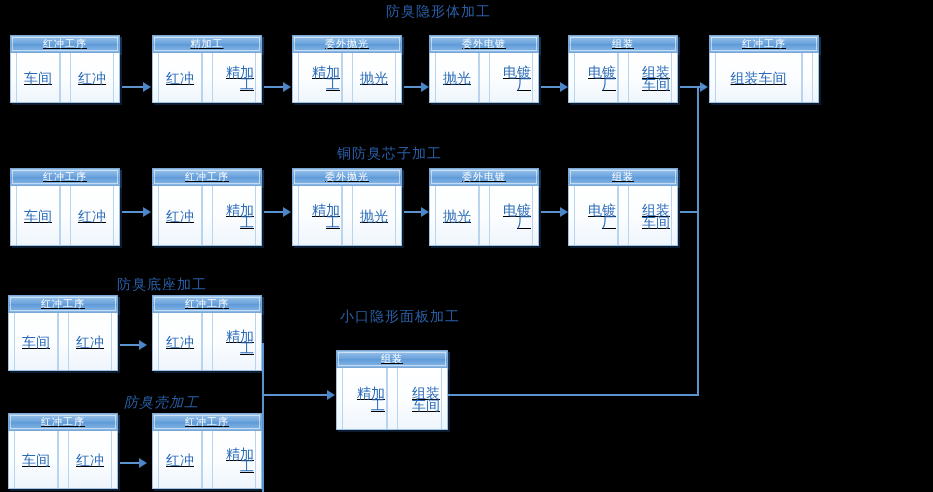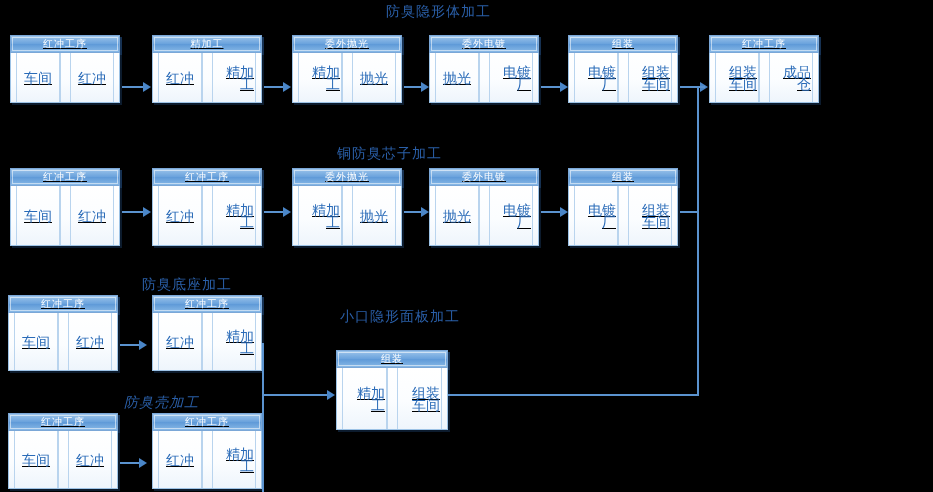--- a/index.html
+++ b/index.html
@@ -40,21 +40,21 @@
          border-top:5px solid transparent;border-bottom:5px solid transparent;
          border-left:8px solid #4a86c8;}
 </style>
 </head>
 <body>
 
 <div id="canvas">
 
   <div class="caption" style="left:346px;top:3px;padding-left:40px;">防臭隐形体加工</div>
   <div class="caption" style="left:337px;top:145px;">铜防臭芯子加工</div>
-  <div class="caption" style="left:117px;top:276px;margin-left:25px;">防臭底座加工</div>
+  <div class="caption" style="left:117px;top:276px;">防臭底座加工</div>
   <div class="caption" style="left:340px;top:308px;">小口隐形面板加工</div>
   <div class="caption" style="left:124px;top:394px;font-style:italic;">防臭壳加工</div>
 
   <div class="node" style="left:10px;top:35px;width:110px;">
     <div class="hdr">
       <span>红冲工序</span>
       <span class="inset"></span>
     </div>
     <div class="body" style="height:50px;">
       <div class="gap"></div>
@@ -123,21 +123,20 @@
 
   <div class="node" style="left:709px;top:35px;width:110px;">
     <div class="hdr">
       <span>红冲工序</span>
       <span class="inset"></span>
     </div>
     <div class="body" style="height:50px;">
       <div class="gap"></div>
       <div class="cell">组装车间</div>
       <div class="gap2"></div>
-      <div class="cell">成品仓</div>
       <div class="tail"></div>
     </div>
   </div>
 
   <div class="hline" style="left:122px;top:86px;width:23px;"></div>
   <div class="arrow" style="left:143px;top:82px;"></div>
   <div class="hline" style="left:264px;top:86px;width:21px;"></div>
   <div class="arrow" style="left:283px;top:82px;"></div>
   <div class="hline" style="left:404px;top:86px;width:18px;"></div>
   <div class="arrow" style="left:421px;top:82px;"></div>

